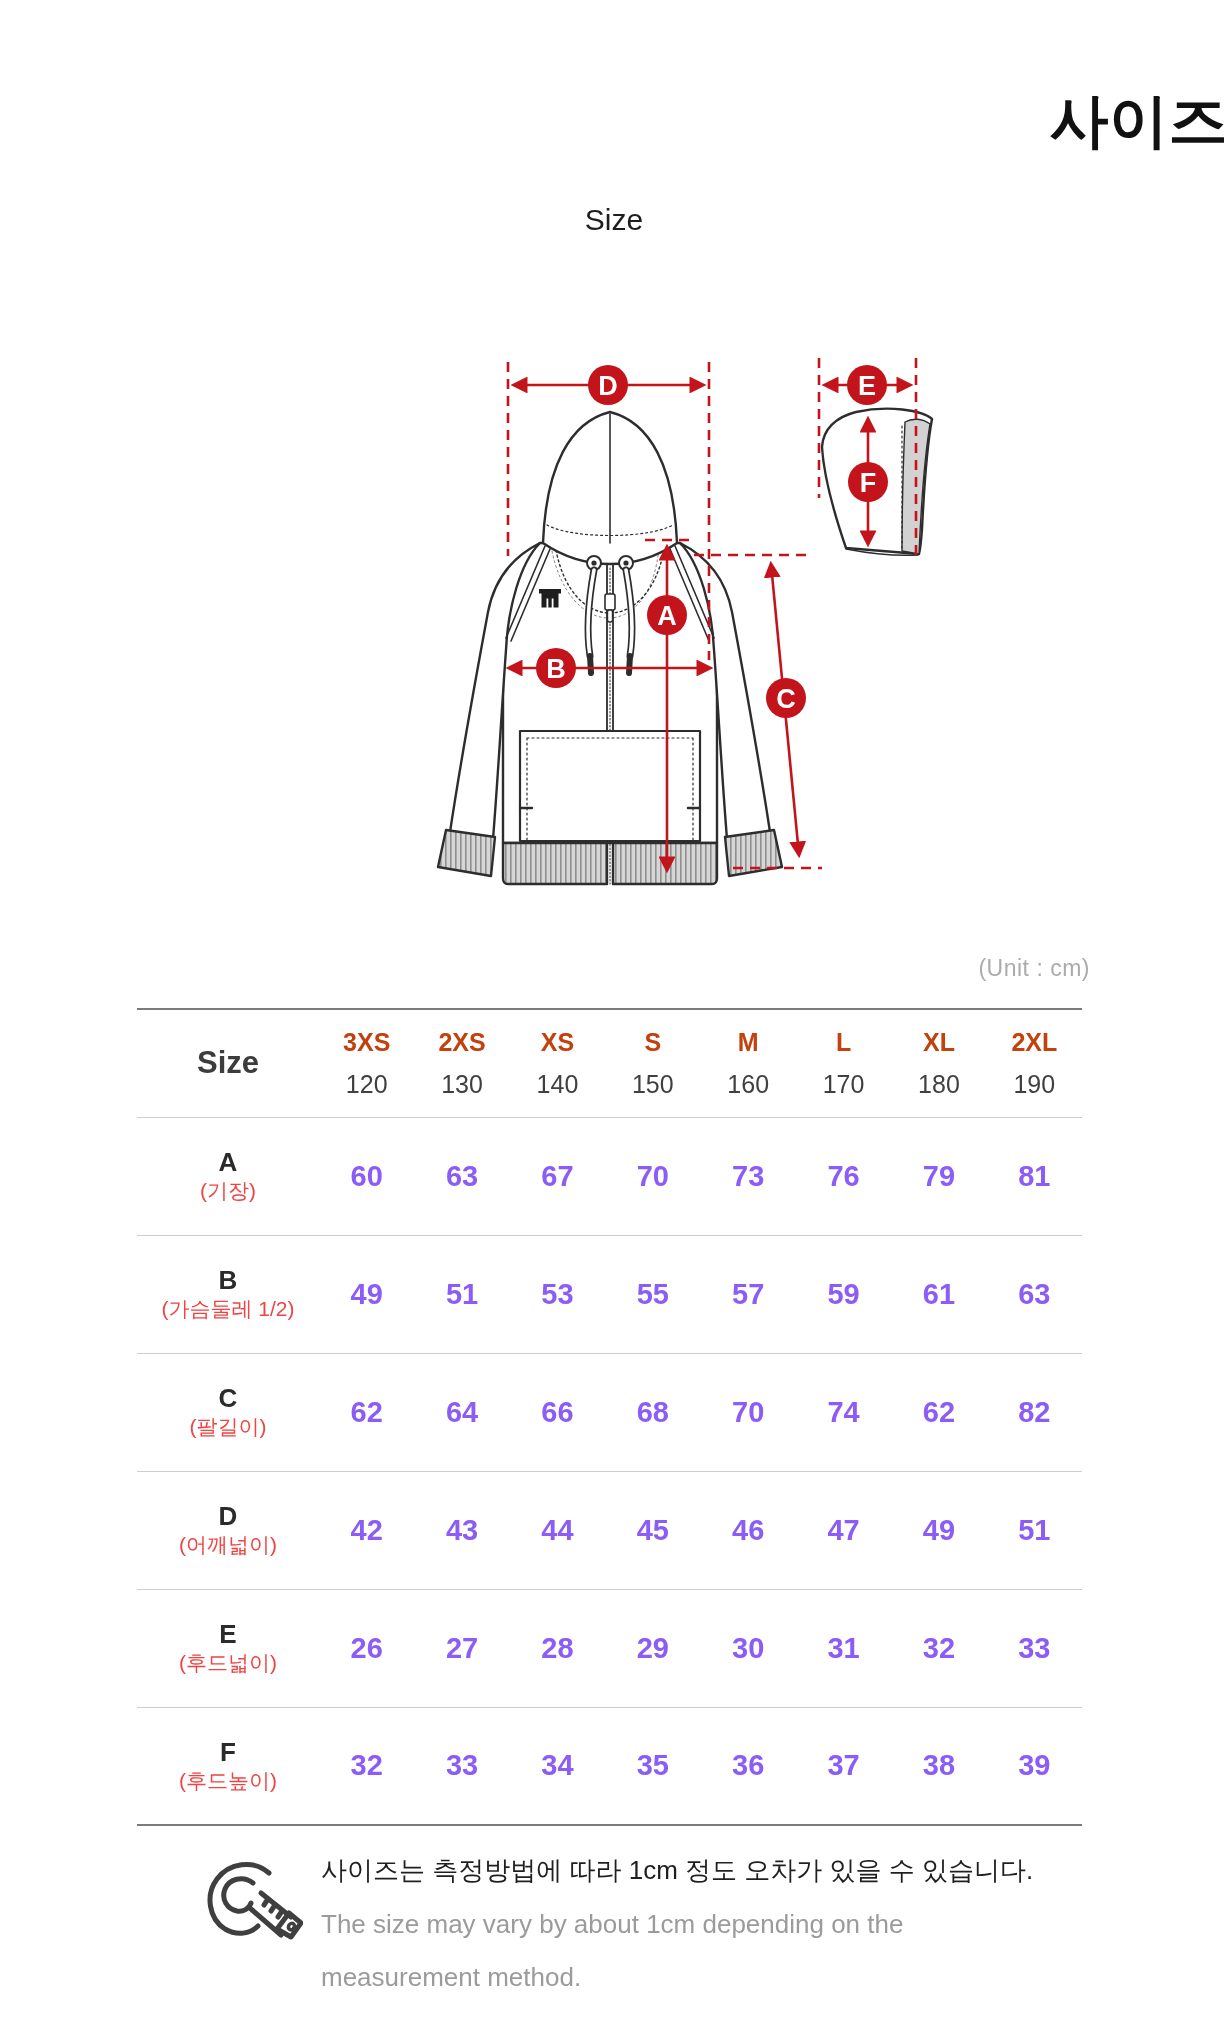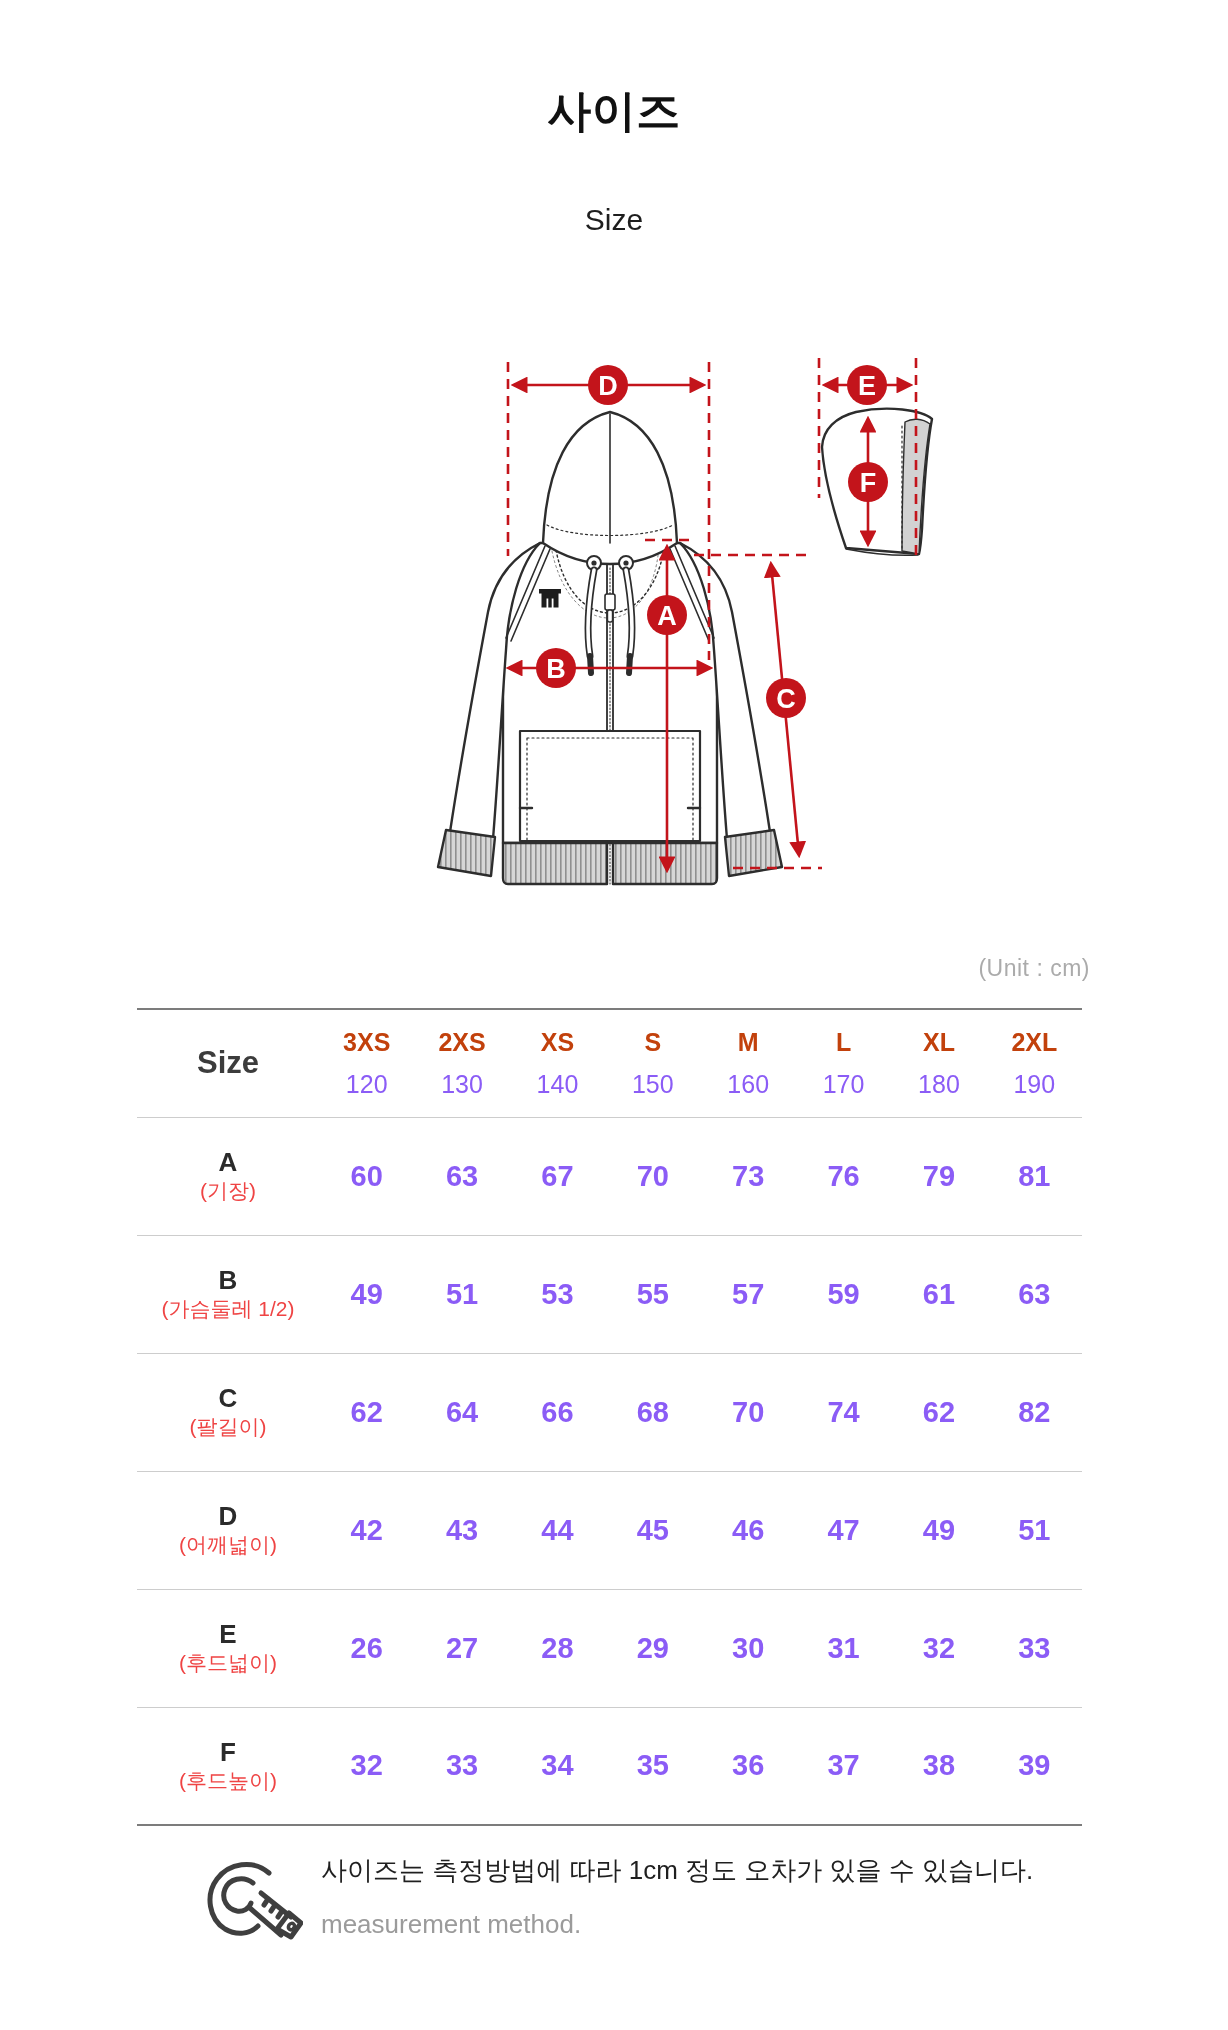--- a/index.html
+++ b/index.html
@@ -1,21 +1,21 @@
 <!DOCTYPE html>
 <html><head>
 <meta charset="utf-8">
 <style>
   html,body { margin:0; padding:0; background:#ffffff; }
   body { width:1228px; font-family:"Liberation Sans","DejaVu Sans",sans-serif; color:#222; }
   .page { position:relative; width:1228px; height:2030px; background:#fff; overflow:hidden; }
 
   .title-ko {
     position:absolute; top:82px; left:0; width:100%;
-    text-align:center; font-size:44px; font-weight:700; color:#111;
+    text-align:right; font-size:59px; font-weight:700; color:#111;
     letter-spacing:0.5px; margin:0;
   }
   .title-en {
     position:absolute; top:203px; left:0; width:100%;
     text-align:center; font-size:30px; font-weight:400; color:#1e1e1e;
   }
 
   .diagram-svg { position:absolute; left:310px; top:268px; }
   svg text.badge-letter {
     font-family:"Liberation Sans","DejaVu Sans",sans-serif;
@@ -33,21 +33,21 @@
   }
   table.size-table thead tr { height:108px; }
   table.size-table tbody tr { height:118px; }
   table.size-table { border-top:2px solid #7c7c7c; border-bottom:2px solid #7c7c7c; }
   table.size-table thead tr { border-bottom:1px solid #cdcdcd; }
   table.size-table tbody tr + tr { border-top:1px solid #cdcdcd; }
   table.size-table th, table.size-table td { padding:0; text-align:center; vertical-align:middle; }
   col.label-col { width:182px; }
   .corner-label { font-size:31px; font-weight:700; color:#3c3c3c; }
   .col-size { font-size:25px; font-weight:700; color:#c2410c; line-height:1; margin-bottom:17px; }
-  .col-height { font-size:25px; font-weight:400; color:#8b5cf6; line-height:1; }
+  .col-height { font-size:25px; font-weight:400; color:#404040; line-height:1; }
   .row-code { font-size:26px; font-weight:700; color:#2b2b2b; line-height:1.15; }
   .row-ko { font-size:21px; font-weight:400; color:#ef4444; line-height:1.25; }
   td.val { font-size:29px; font-weight:700; color:#8b5cf6; }
 
   .footer { position:absolute; left:203px; top:1853px; }
   .tape-icon { position:absolute; left:0; top:6px; }
   .footer-text { position:absolute; left:118px; top:0; width:780px; white-space:nowrap; }
   .note-ko { font-size:26px; color:#1f1f1f; font-weight:400; margin:0 0 21px 0; }
   .note-en { font-size:26px; color:#9b9b9b; font-weight:400; margin:0 0 22px 0; }
 </style>
@@ -300,17 +300,18 @@
       <path d="M66,14 C50,0 26,4 14,20 C2,36 6,60 22,70 C34,77 47,75 55,67"></path>
       <path d="M50,24 C40,16 26,20 22,30 C18,40 24,50 34,52 C40,53 46,50 48,44"></path>
       <path d="M58,34 L88,58"></path>
       <path d="M48,50 L78,76"></path>
       <path d="M65,40 L61,46 M72,46 L68,52 M79,52 L75,58"></path>
       <path d="M86,54 L98,64 L88,78 L74,70 Z"></path>
       <path d="M86,66 C89,62 94,66 90,70 C88,72 84,70 86,66" stroke-width="3.5"></path>
     </svg>
     <div class="footer-text">
       <p class="note-ko">사이즈는 측정방법에 따라 1cm 정도 오차가 있을 수 있습니다.</p>
+      <p class="note-en">The size may vary by about 1cm depending on the</p>
       <p class="note-en">measurement method.</p>
     </div>
   </div>
 
 </div>
 
 </body></html>

